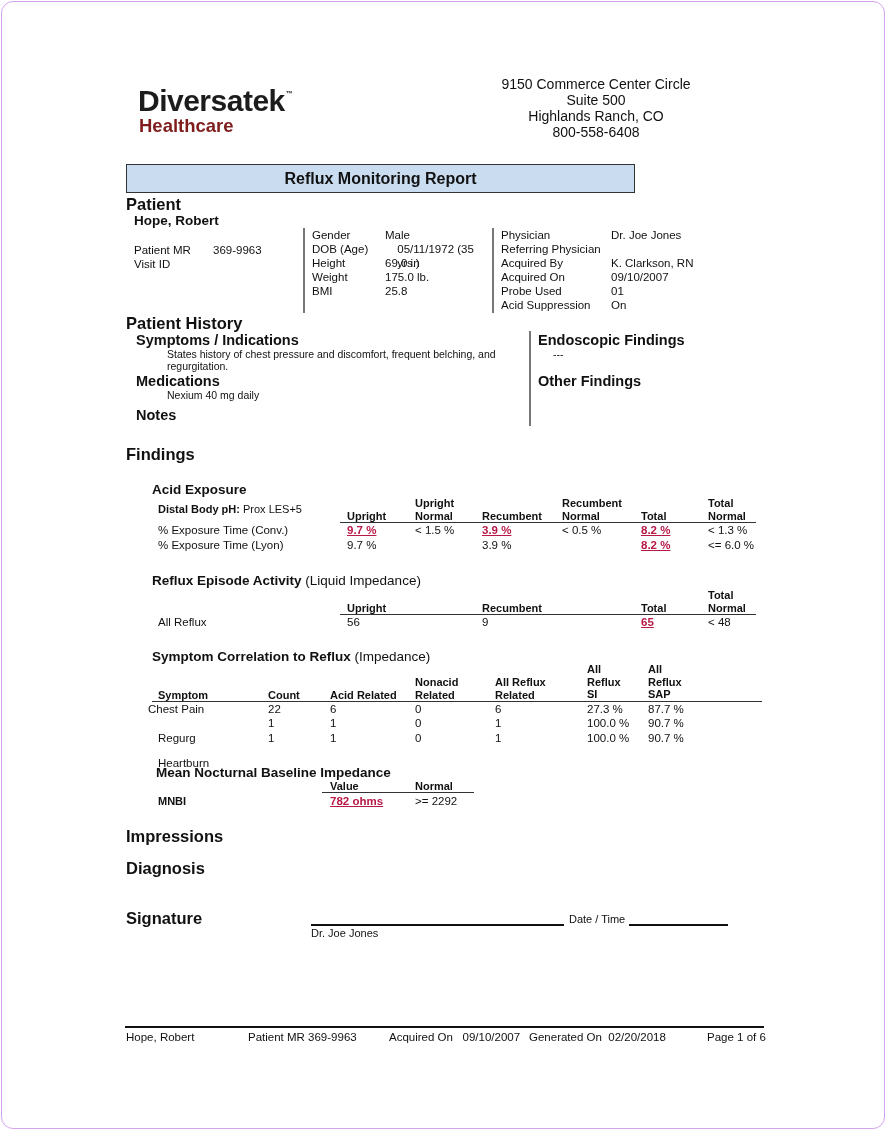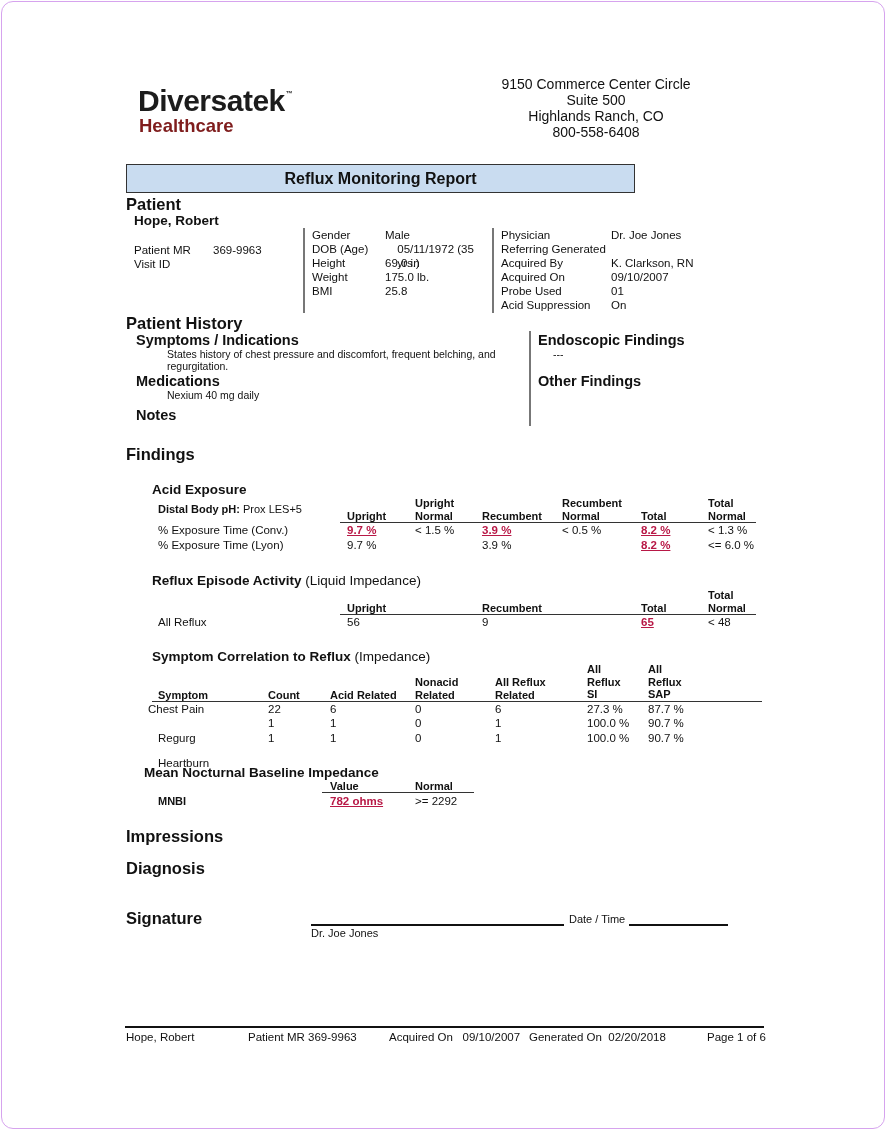--- a/index.html
+++ b/index.html
@@ -76,21 +76,21 @@
     </div>
 </div>
 
 <div class="abs vline" style="left:492px; top:228px; height:85px;"></div>
 <div class="abs kv" style="left:501px; top:228px; width:220px;">
   <div class="kv-row">
       <span style="width:110px">Physician</span>
       <span>Dr. Joe Jones</span>
     </div>
   <div class="kv-row">
-      <span style="width:110px">Referring Generated</span>
+      <span style="width:110px">Referring Physician</span>
       <span></span>
     </div>
   <div class="kv-row">
       <span style="width:110px">Acquired By</span>
       <span>K. Clarkson, RN</span>
     </div>
   <div class="kv-row">
       <span style="width:110px">Acquired On</span>
       <span>09/10/2007</span>
     </div>
@@ -212,21 +212,21 @@
 <div>
   <div class="cell" style="left:158px; top:731px;">Regurg</div>
   <div class="cell" style="left:268px; top:731px;">1</div>
   <div class="cell" style="left:330px; top:731px;">1</div>
   <div class="cell" style="left:415px; top:731px;">0</div>
   <div class="cell" style="left:495px; top:731px;">1</div>
   <div class="cell" style="left:587px; top:731px;">100.0 %</div>
   <div class="cell" style="left:648px; top:731px;">90.7 %</div>
 </div>
 
-<div class="abs h3" style="left:144px; top:765px;">Mean Nocturnal Baseline Impedance</div>
+<div class="abs h3" style="left:156px; top:765px;">Mean Nocturnal Baseline Impedance</div>
 <div class="hcell" style="left:330px; top:780px;">Value</div>
 <div class="hcell" style="left:415px; top:780px;">Normal</div>
 <div class="abs rule" style="left:322px; top:792px; width:152px;"></div>
 <div class="cell" style="left:158px; top:794px; font-weight:bold; font-size:11px;">MNBI</div>
 <div class="cell red" style="left:330px; top:794px;">782 ohms</div>
 <div class="cell" style="left:415px; top:794px;">&gt;= 2292</div>
 
 <div class="abs h1" style="left:126px; top:827px;">Impressions</div>
 <div class="abs h1" style="left:126px; top:859px;">Diagnosis</div>
 <div class="abs h1" style="left:126px; top:909px;">Signature</div>

